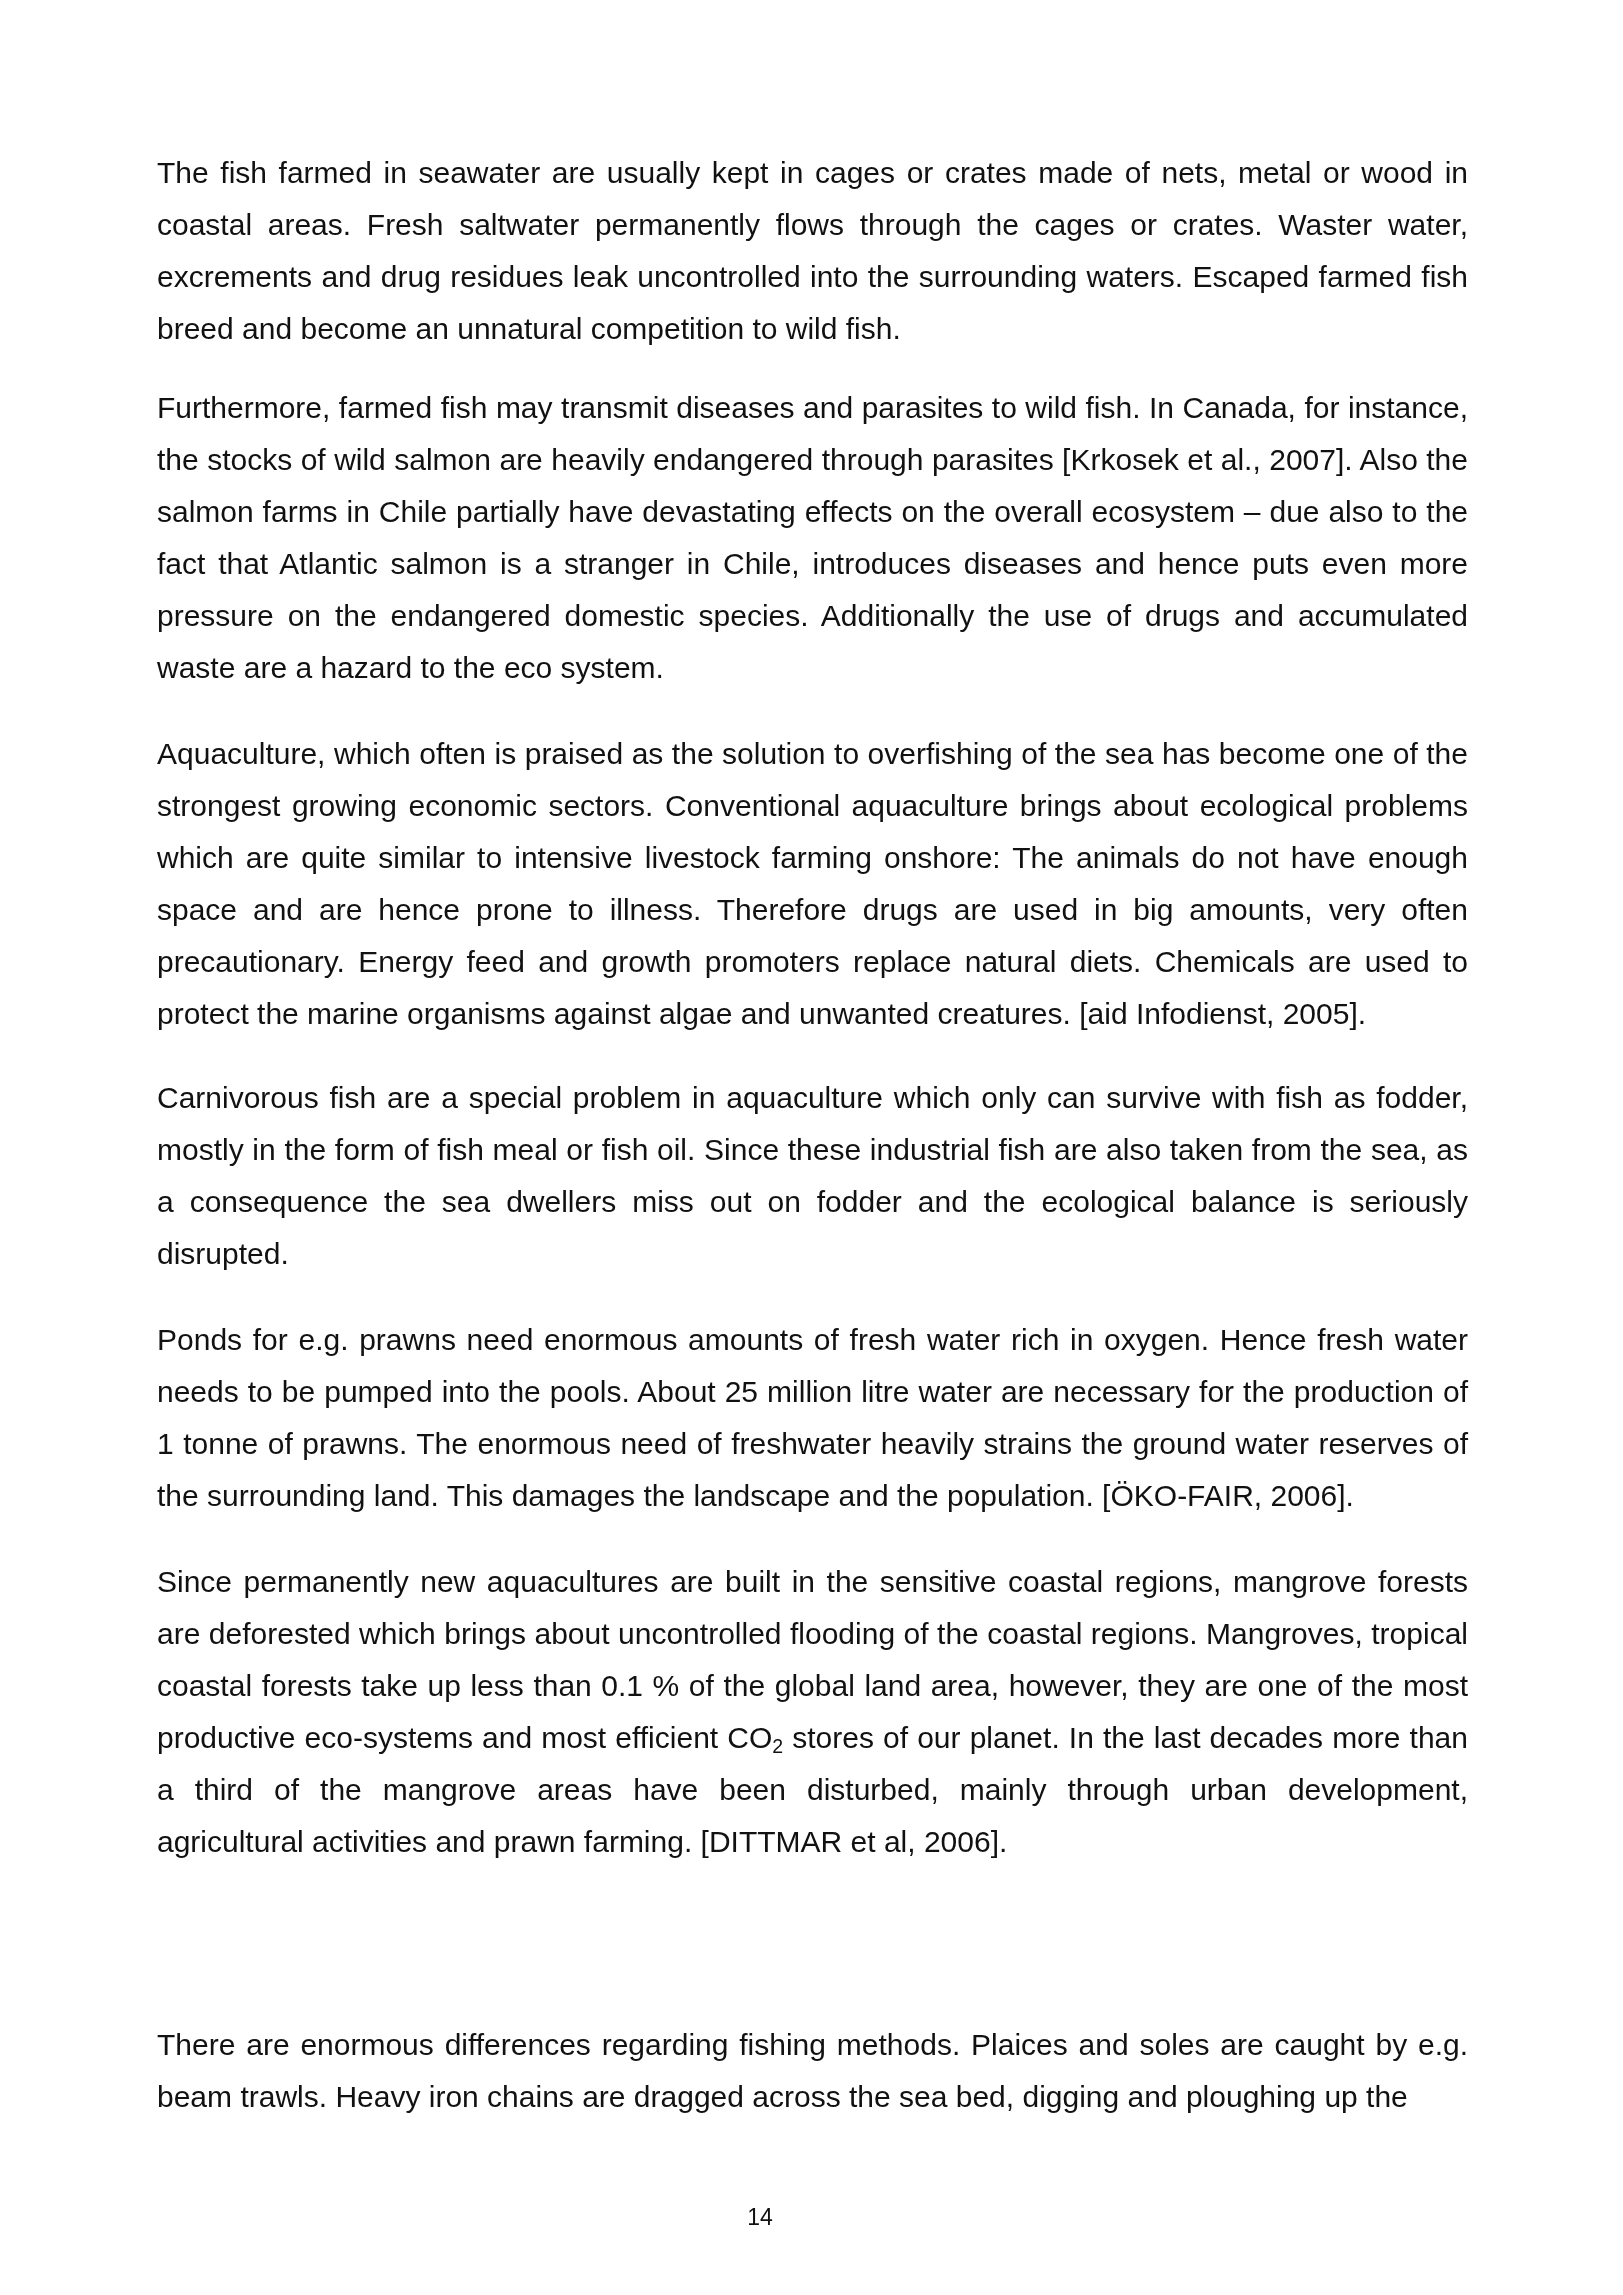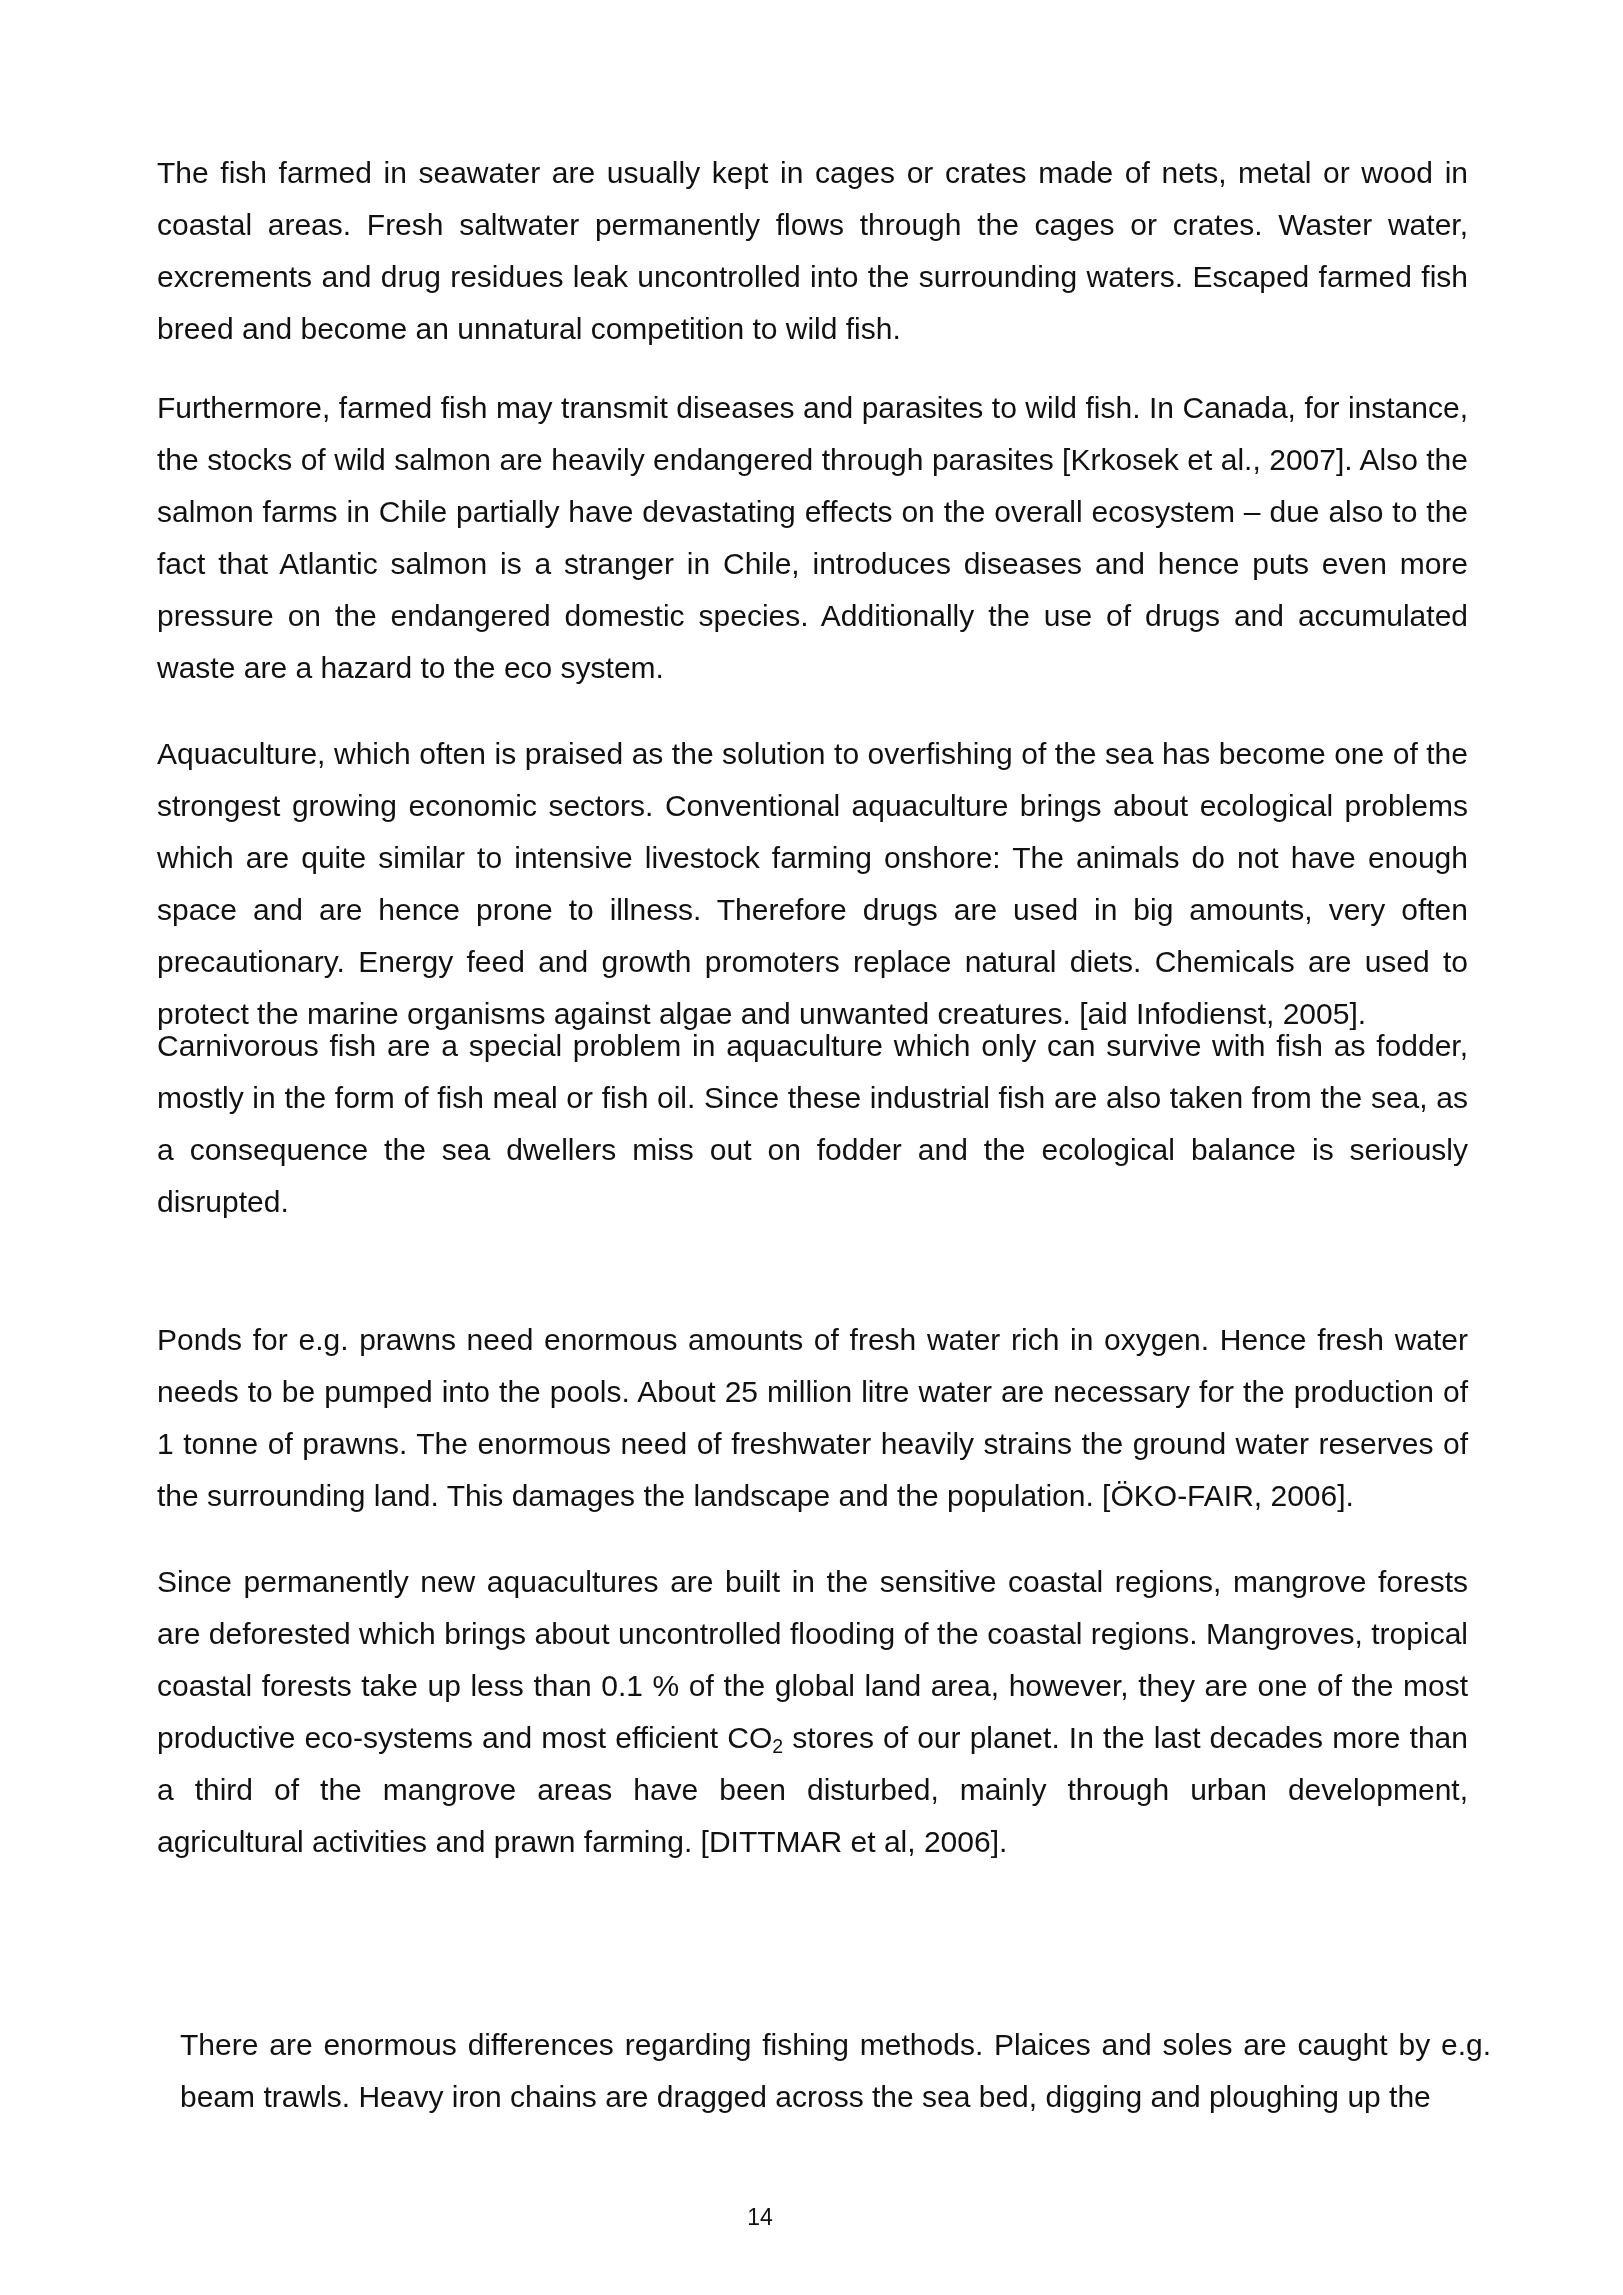--- a/index.html
+++ b/index.html
@@ -31,25 +31,25 @@
 <body>
 
 <div class="page">
 
   <p class="body-text" style="top:147px;">The fish farmed in seawater are usually kept in cages or crates made of nets, metal or wood in coastal areas. Fresh saltwater permanently flows through the cages or crates. Waster water, excrements and drug residues leak uncontrolled into the surrounding waters. Escaped farmed fish breed and become an unnatural competition to wild fish.</p>
 
   <p class="body-text" style="top:382px;">Furthermore, farmed fish may transmit diseases and parasites to wild fish. In Canada, for instance, the stocks of wild salmon are heavily endangered through parasites [Krkosek et al., 2007]. Also the salmon farms in Chile partially have devastating effects on the overall ecosystem – due also to the fact that Atlantic salmon is a stranger in Chile, introduces diseases and hence puts even more pressure on the endangered domestic species. Additionally the use of drugs and accumulated waste are a hazard to the eco system.</p>
 
   <p class="body-text" style="top:728px;">Aquaculture, which often is praised as the solution to overfishing of the sea has become one of the strongest growing economic sectors. Conventional aquaculture brings about ecological problems which are quite similar to intensive livestock farming onshore: The animals do not have enough space and are hence prone to illness. Therefore drugs are used in big amounts, very often precautionary. Energy feed and growth promoters replace natural diets. Chemicals are used to protect the marine organisms against algae and unwanted creatures. [aid Infodienst, 2005].</p>
 
-  <p class="body-text" style="top:1020px;">Carnivorous fish are a special problem in aquaculture which only can survive with fish as fodder, mostly in the form of fish meal or fish oil. Since these industrial fish are also taken from the sea, as a consequence the sea dwellers miss out on fodder and the ecological balance is seriously disrupted.</p>
+  <p class="body-text" style="top:1072px;">Carnivorous fish are a special problem in aquaculture which only can survive with fish as fodder, mostly in the form of fish meal or fish oil. Since these industrial fish are also taken from the sea, as a consequence the sea dwellers miss out on fodder and the ecological balance is seriously disrupted.</p>
 
   <p class="body-text" style="top:1314px;">Ponds for e.g. prawns need enormous amounts of fresh water rich in oxygen. Hence fresh water needs to be pumped into the pools. About 25 million litre water are necessary for the production of 1 tonne of prawns. The enormous need of freshwater heavily strains the ground water reserves of the surrounding land. This damages the landscape and the population.  [ÖKO-FAIR, 2006].</p>
 
   <p class="body-text" style="top:1556px;"><span>Since permanently new aquacultures are built in the sensitive coastal regions, mangrove forests are deforested which brings about uncontrolled flooding of the coastal regions. Mangroves, tropical coastal forests take up less than 0.1 % of the global land area, however, they are one of the most productive eco-systems and most efficient CO</span><sub>2</sub><span> stores of our planet. In the last decades more than a third of the mangrove areas have been disturbed, mainly through urban development, agricultural activities and prawn farming. [DITTMAR et al, 2006].</span></p>
 
 
-  <p class="body-text" style="top:2019px;margin-left:23px;">There are enormous differences regarding fishing methods. Plaices and soles are caught by e.g. beam trawls. Heavy iron chains are dragged across the sea bed, digging and ploughing up the</p>
+  <p class="body-text" style="top:2019px;">There are enormous differences regarding fishing methods. Plaices and soles are caught by e.g. beam trawls. Heavy iron chains are dragged across the sea bed, digging and ploughing up the</p>
 
   <div class="page-number">14</div>
 
 </div>
 
 
 </body></html>

